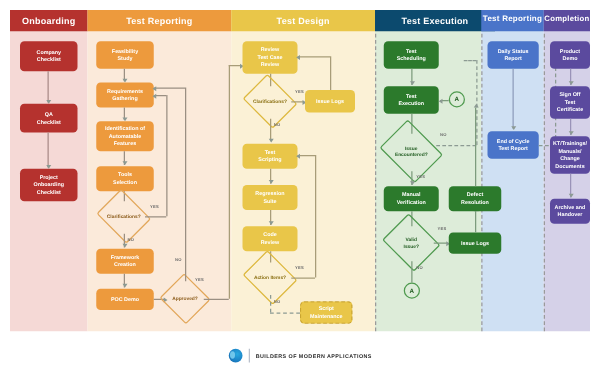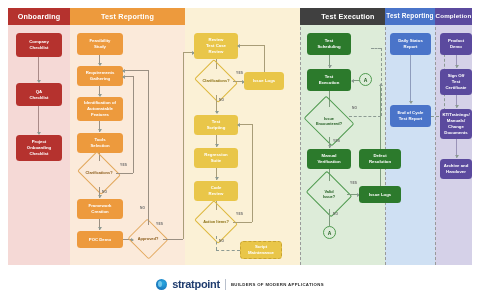--- a/index.html
+++ b/index.html
@@ -23,21 +23,21 @@
   
   .hdr {
     position: absolute; top: 8px; height: 17px;
     display: flex; align-items: center; justify-content: center;
     color: #ffffff; font-weight: bold; letter-spacing: .2px;
     font-size: 7.2px; text-align: center; line-height: 1;
   }
   .hdr-onboarding { left: 8px;   width: 62px;  background: #b5322e; }
   .hdr-planning   { left: 70px;  width: 115px; background: #ed9a3d; }
   .hdr-design     { left: 185px; width: 115px; background: #e9c649; }
-  .hdr-execution  { left: 300px; width: 96px;  background: #404040; }
+  .hdr-execution  { left: 300px; width: 96px;  background: #0c4a6e; }
   .hdr-reporting  { left: 385px; width: 50px;  background: #4a74c9; font-size: 6.4px; }
   .hdr-completion { left: 435px; width: 37px;  background: #5b4a9e; font-size: 6.2px; }
 
   
   .vsep { position: absolute; top: 27px; height: 238px; width: 0;
           border-left: 1px dashed #9a9a9a; }
 
   
   .node {
     position: absolute;
@@ -123,20 +123,21 @@
 
   <div class="band band-onboarding"></div>
   <div class="band band-planning"></div>
   <div class="band band-design"></div>
   <div class="band band-execution"></div>
   <div class="band band-reporting"></div>
   <div class="band band-completion"></div>
 
   <div class="hdr hdr-onboarding">Onboarding</div>
   <div class="hdr hdr-planning">Test Reporting</div>
+  <div class="hdr hdr-design">Test Design</div>
   <div class="hdr hdr-execution">Test Execution</div>
   <div class="hdr hdr-reporting">Test Reporting</div>
   <div class="hdr hdr-completion">Completion</div>
 
   <div class="vsep" style="left:300px"></div>
   <div class="vsep" style="left:385px"></div>
   <div class="vsep" style="left:435px"></div>
 
   <div class="node n-red" style="left:16px; top:33px; width:46px; height:24px;">Company<br>Checklist</div>
   <div class="ln ln-v ln-red" style="left:38px; top:57px; height:25px;"></div>
@@ -321,18 +322,17 @@
   <div class="arrow ar-down" style="left:454.5px; top:105px;"></div>
 
   <div class="node n-purple" style="left:440px; top:109px; width:32px; height:30px;">KT/Trainings/<br>Manuals/<br>Change<br>Documents</div>
   <div class="ln ln-v ln-pu" style="left:456px; top:139px; height:19px;"></div>
   <div class="arrow ar-down" style="left:454.5px; top:155px;"></div>
 
   <div class="node n-purple" style="left:440px; top:159px; width:32px; height:20px;">Archive and<br>Handover</div>
 
   <div class="footer">
     <div class="logo-mark"></div>
-    <div class="logo-word">stratpoint</div>
     <div class="logo-div"></div>
     <div class="logo-tag">BUILDERS OF MODERN APPLICATIONS</div>
   </div>
 
 </div>
 
 </body></html>

